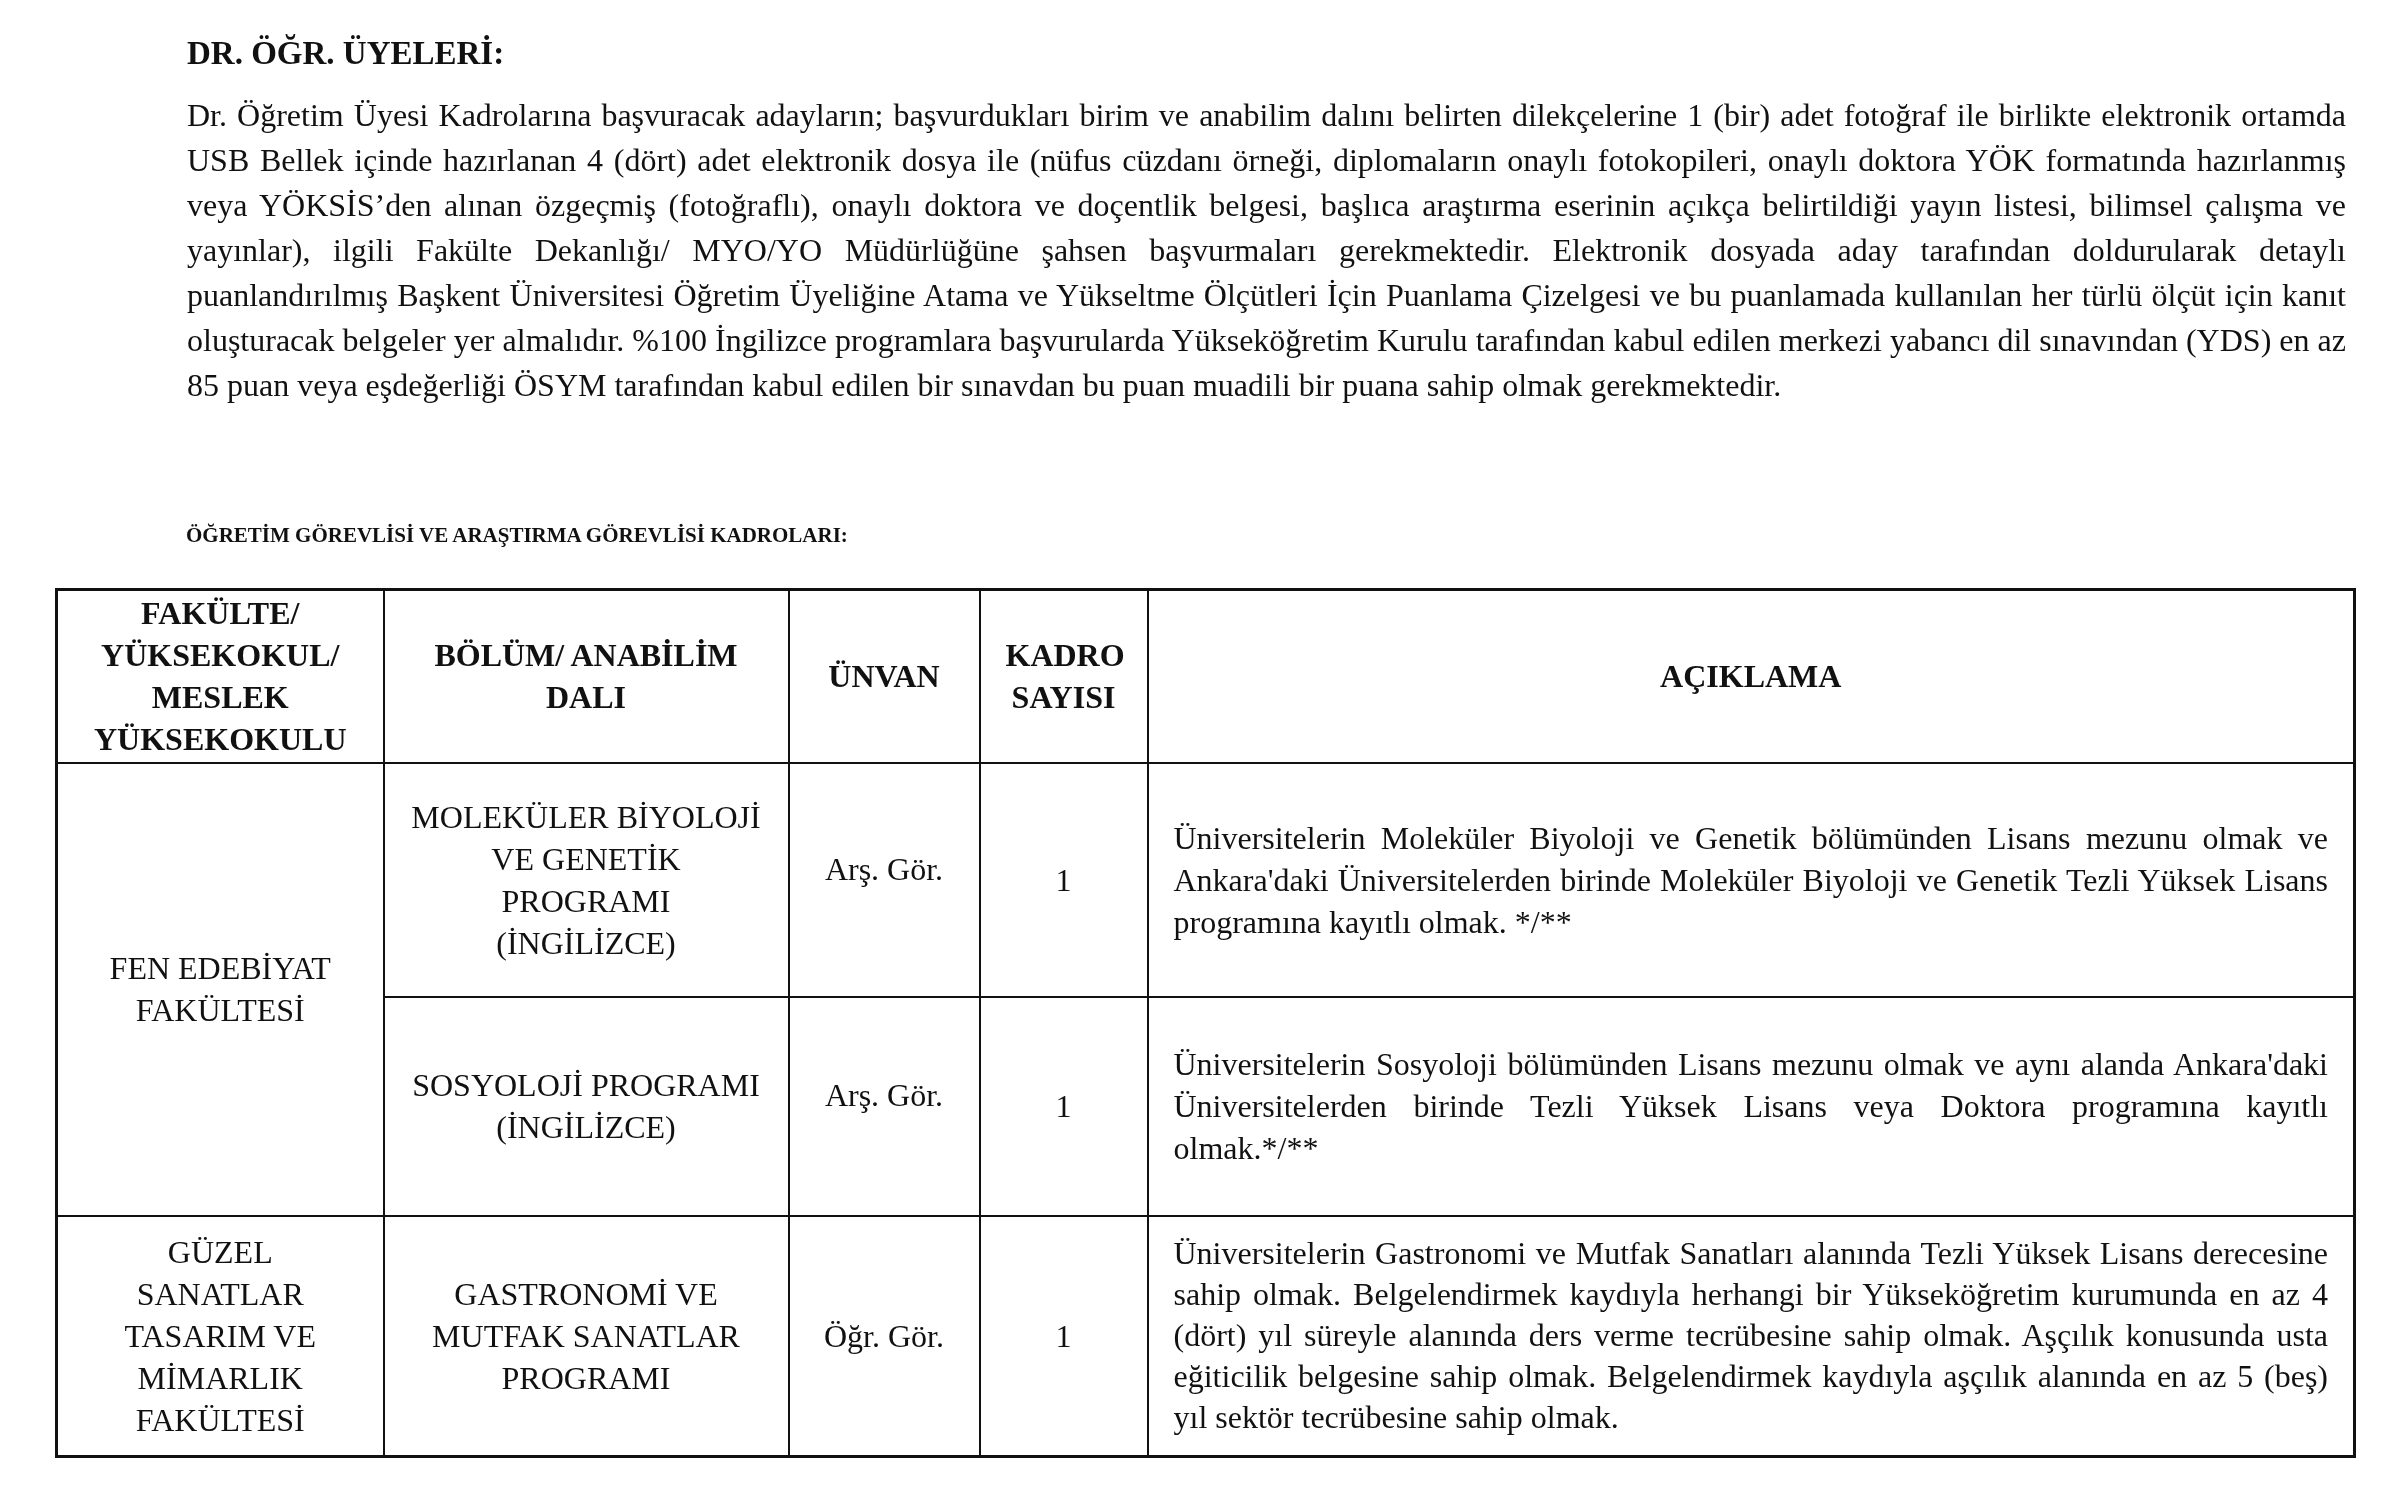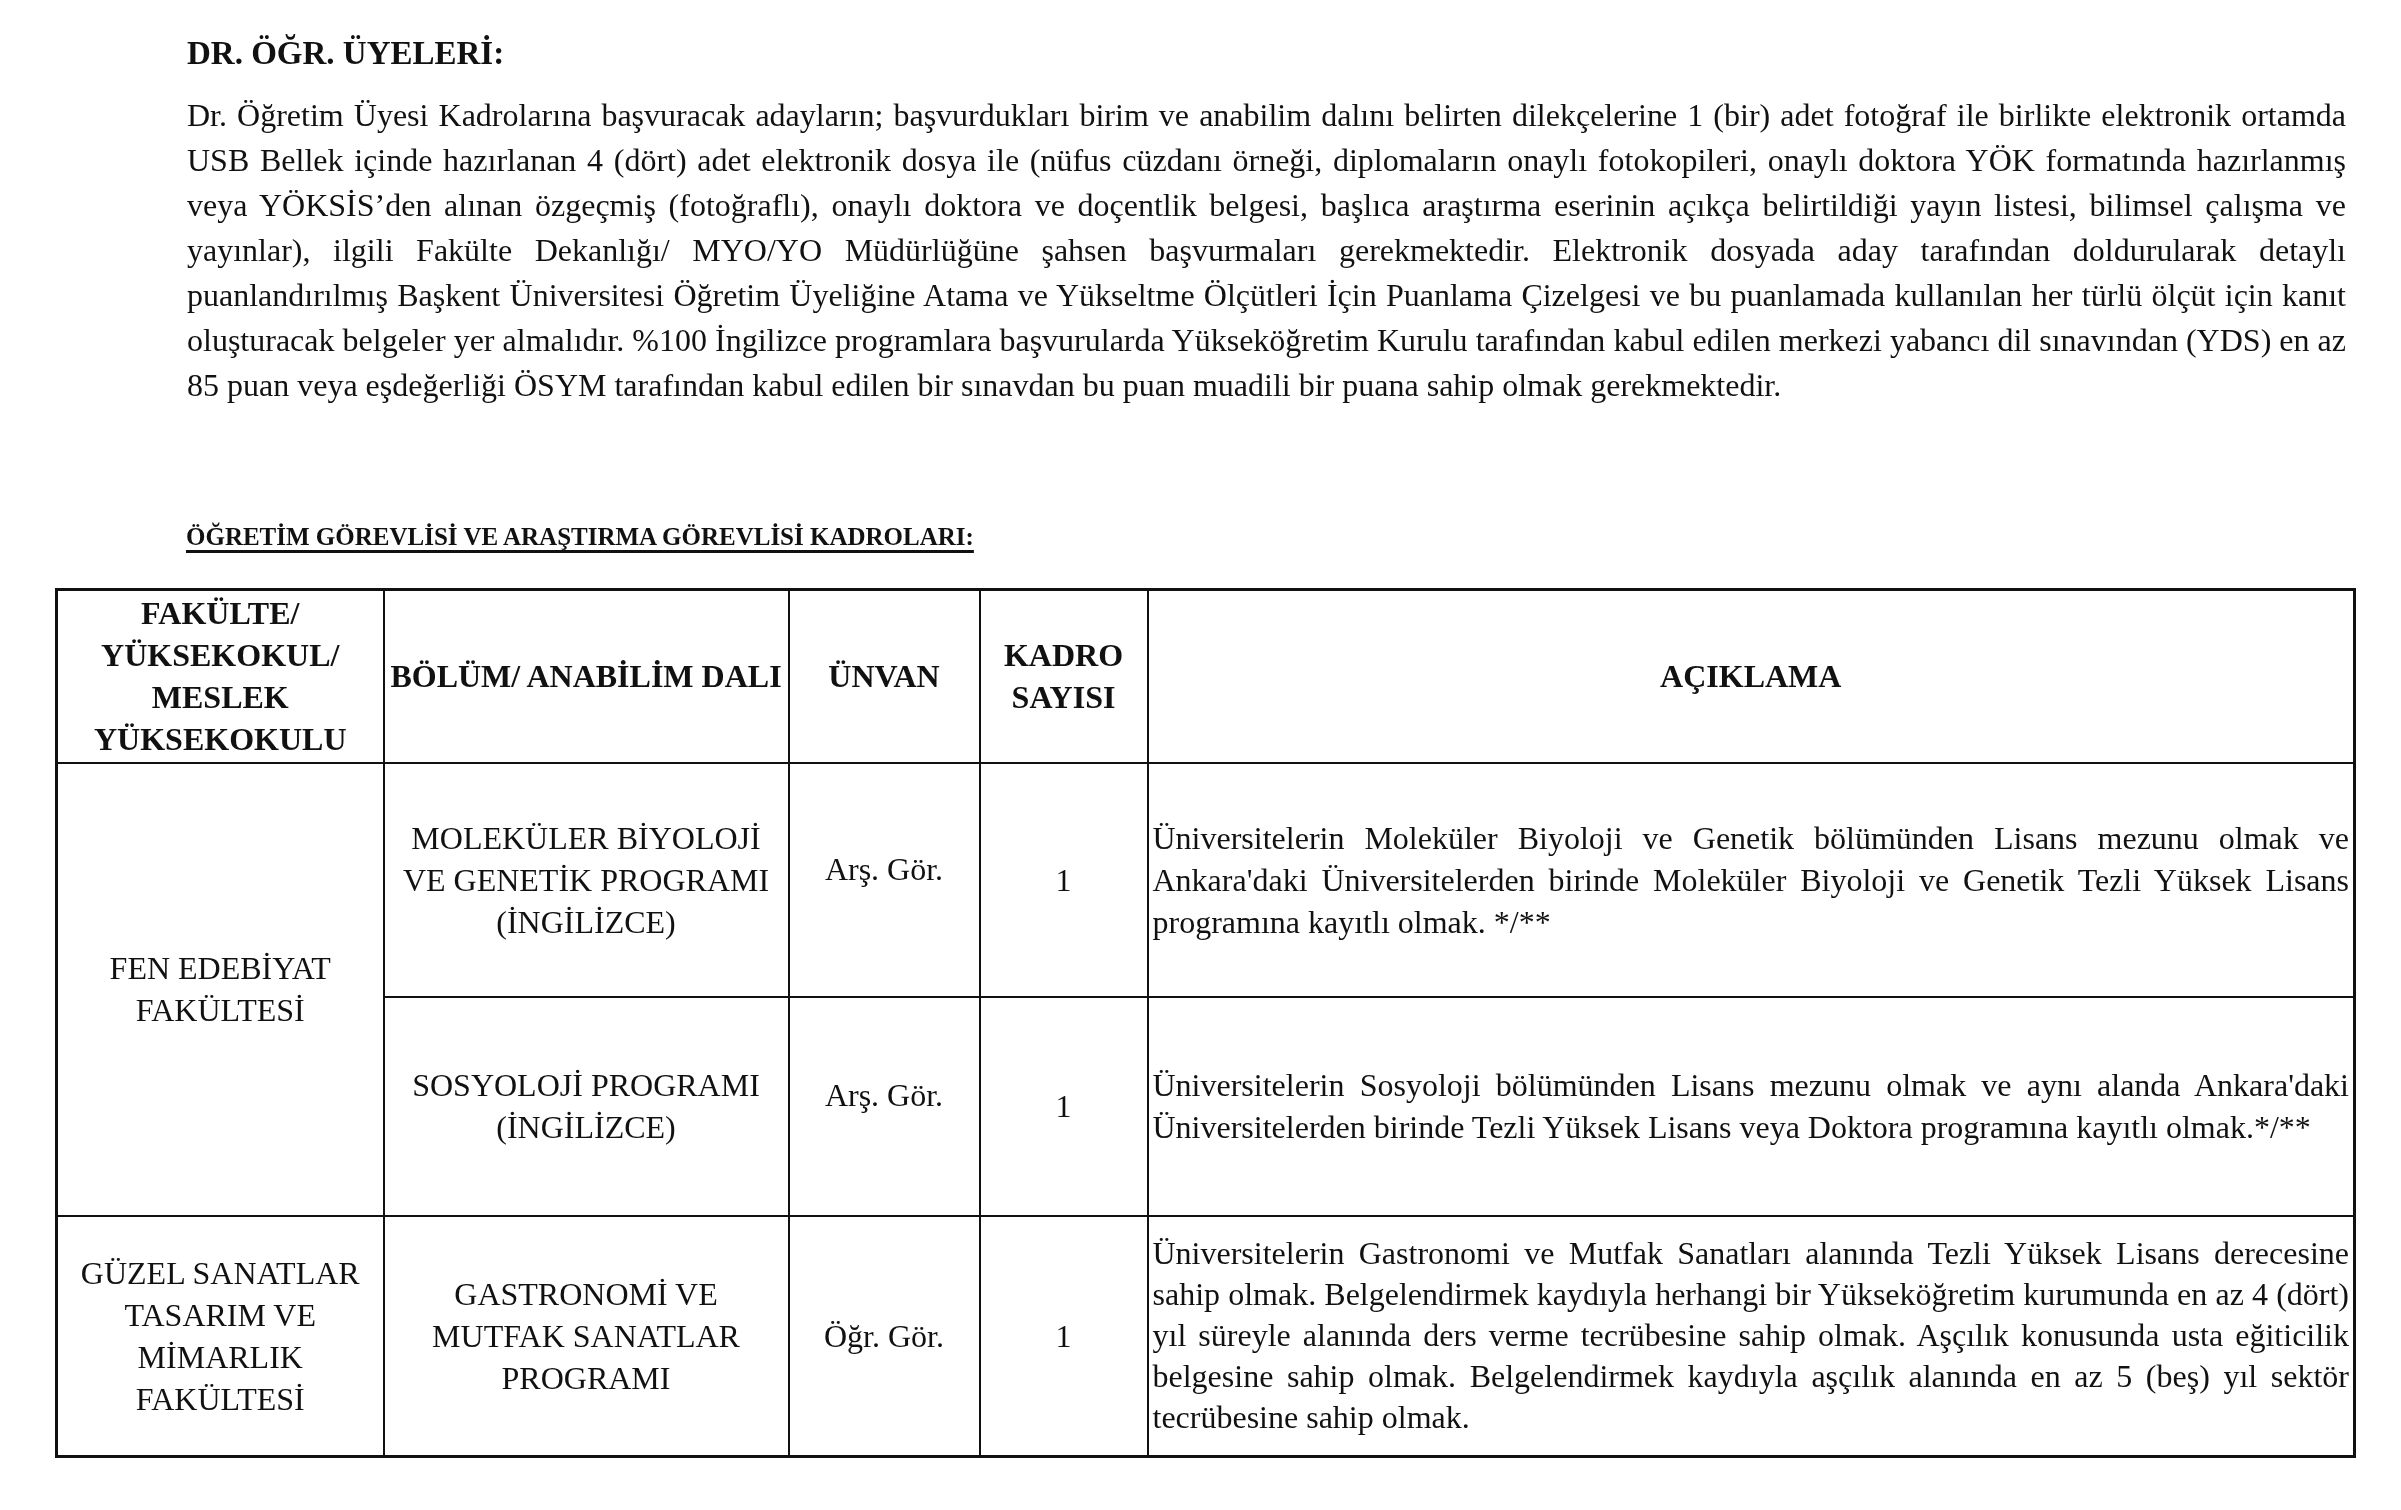--- a/index.html
+++ b/index.html
@@ -10,30 +10,30 @@
   .title {
     position: absolute; left: 187px; top: 35px;
     font-weight: bold; font-size: 33px; letter-spacing: 0px;
   }
   .paragraph {
     position: absolute; left: 187px; top: 93px; width: 2159px;
     font-size: 32px; line-height: 45px; text-align: justify;
   }
   .section-heading {
     position: absolute; left: 186px; top: 523px;
-    font-weight: bold; font-size: 25px;
-    text-decoration: underline; text-decoration-thickness: 3.1px; text-underline-offset: 4.7px;
+    font-weight: bold; font-size: 21px;
+    text-decoration-thickness: 3.1px; text-underline-offset: 4.7px;
   }
   table.kadro {
     position: absolute; left: 55px; top: 588px; width: 2298px; height: 841px;
     border-collapse: collapse; table-layout: fixed;
     border: 3.1px solid #111;
   }
   table.kadro th, table.kadro td {
-    border: 2.4px solid #111; padding: 0 4px; vertical-align: middle;
+    border: 2.4px solid #111; padding: 0 25px; vertical-align: middle;
   }
   table.kadro th {
     font-weight: bold; font-size: 32px; line-height: 42px; text-align: center;
   }
   table.kadro tr.head-row { height: 173px; }
   table.kadro tr.row-1 { height: 234px; }
   table.kadro tr.row-2 { height: 219px; }
   table.kadro tr.row-3 { height: 241px; }
   table.kadro td { font-size: 32px; line-height: 42px; }
   td.center { text-align: center; margin-top: 44px; }

